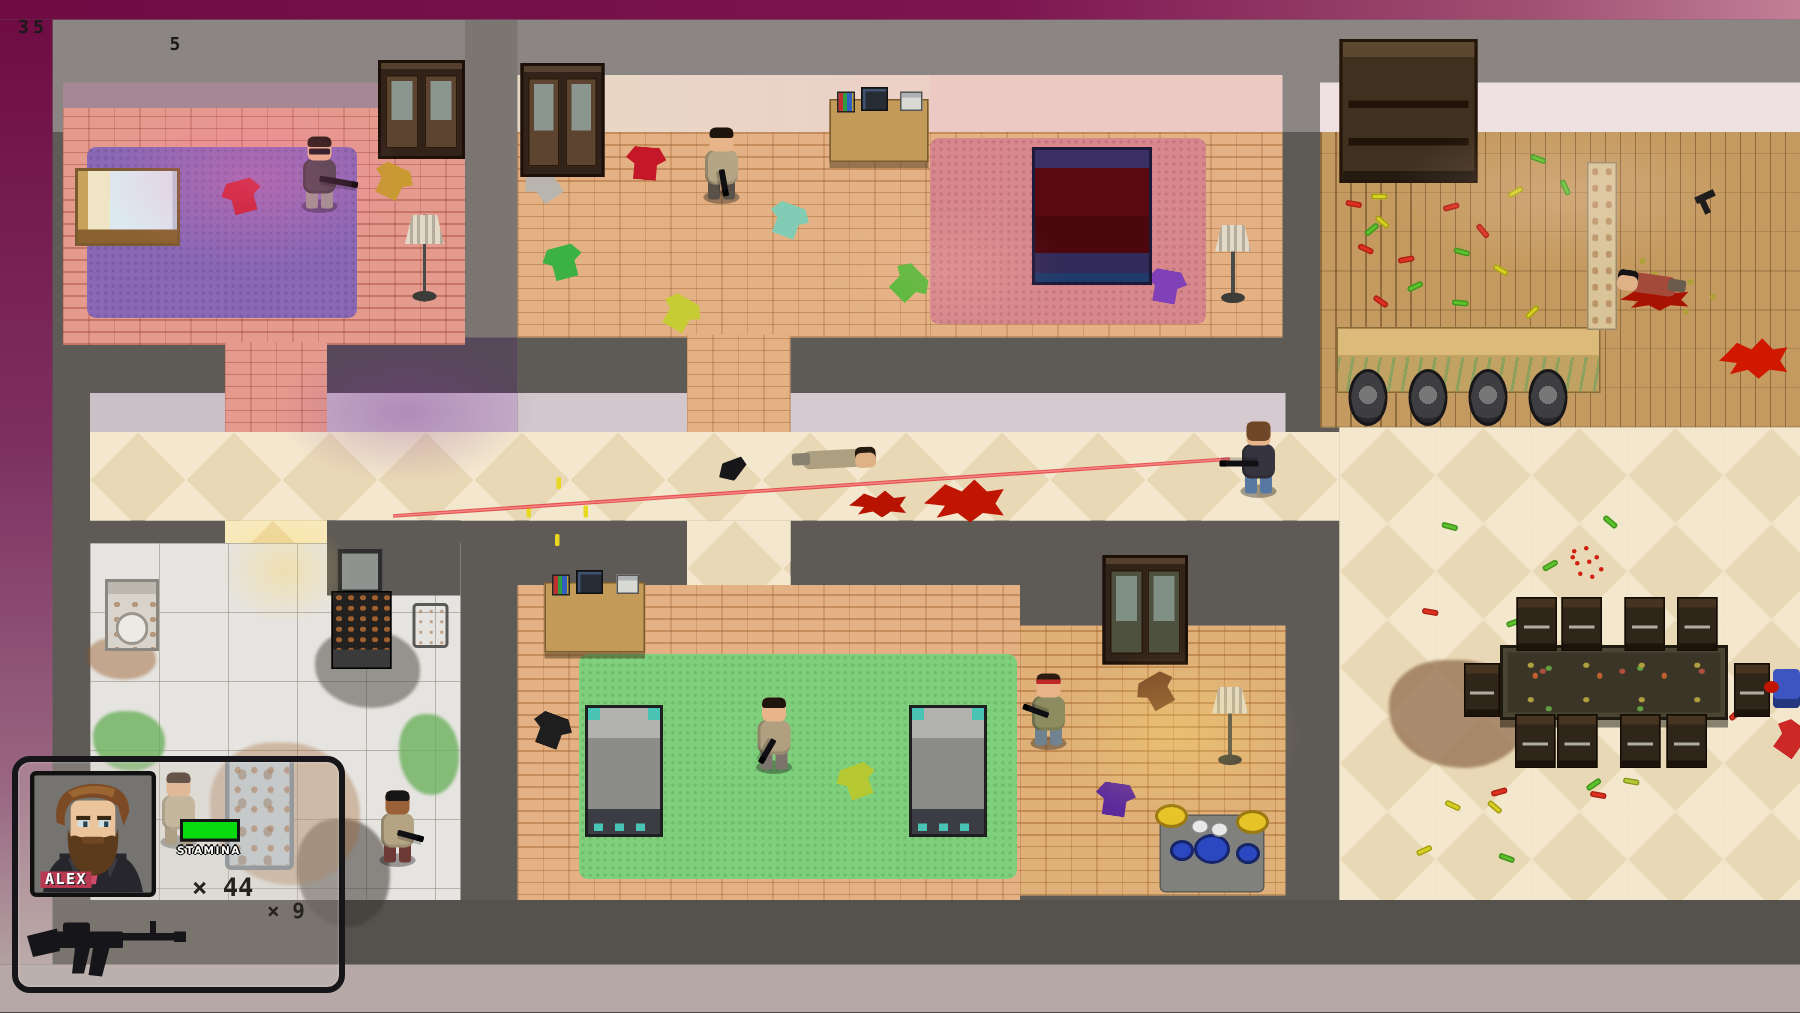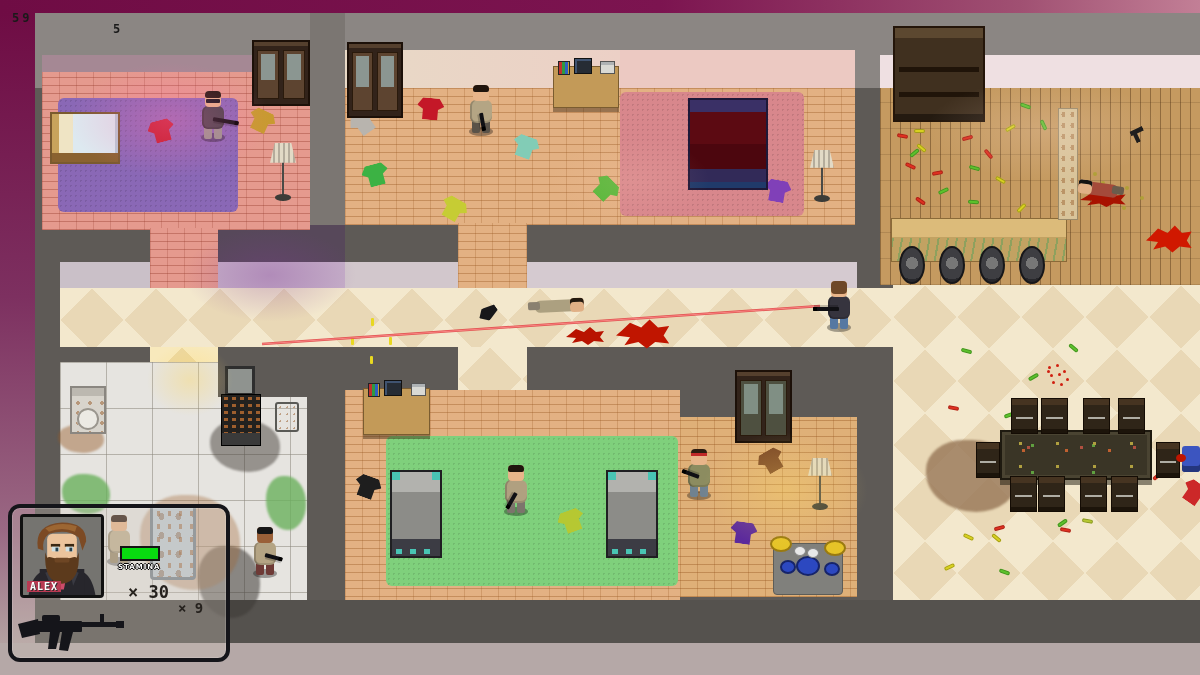--- a/index.html
+++ b/index.html
@@ -414,21 +414,21 @@
       <div class="glow" style="left: 150px; top: 210px; width: 240px; height: 130px; --c: rgba(130,60,150,.30);"></div>
       <div class="glow" style="left: 130px; top: 330px; width: 120px; height: 100px; --c: rgba(255,215,90,.35);"></div>
       <div class="glow" style="left: 670px; top: 410px; width: 230px; height: 160px; --c: rgba(255,220,100,.33);"></div>
       <div class="glow" style="left: 880px; top: 60px; width: 330px; height: 140px; --c: rgba(255,225,215,.20);"></div>
       <div class="glow" style="left: 520px; top: 120px; width: 220px; height: 120px; --c: rgba(255,200,180,.15);"></div>
     </div>
   <div id="void-top" style="left: 0px; top: 0px; width: 1200px; height: 13px; background: linear-gradient(90deg, rgb(111, 12, 68), rgb(124, 20, 80) 55%, rgb(160, 80, 114) 85%, rgb(194, 127, 150));"></div>
   <div id="void-left" style="left: 0px; top: 13px; width: 35px; height: 630px; background: linear-gradient(rgb(111, 12, 68), rgb(125, 48, 96) 45%, rgb(154, 104, 131) 82%, rgb(179, 161, 161));"></div>
   <div id="void-bottom" style="left: 0px; top: 643px; width: 1200px; height: 32px; background: rgb(181, 168, 167);"></div>
 
-  <div id="counter-a">59</div>
+  <div id="counter-a">35</div>
   <div id="counter-b">5</div>
 
   <div id="hud-panel">
     <div id="portrait">
       <svg width="78" height="78" viewBox="0 0 84 84">
         <rect x="0" y="0" width="84" height="84" fill="#757470"></rect>
         <path d="M58 84 L62 58 Q74 62 78 84 Z" fill="#27262c"></path>
         <path d="M26 84 L22 58 Q10 62 6 84 Z" fill="#27262c"></path>
         <rect x="18" y="56" width="48" height="28" fill="#27262c"></rect>
         <polygon points="36,58 48,58 44,78 38,78" fill="#cc4c6a"></polygon>
@@ -447,21 +447,21 @@
         <rect x="34" y="44" width="16" height="5" rx="2" fill="#6e4624"></rect>
       </svg>
       <span id="player-name">ALEX</span>
     </div>
     <div id="stam-wrap">
       <div id="stam-bar">
           <div id="stam-fill" style="width: 100%; --stamc: #08dc10;"></div>
         </div>
       <div id="stam-label">STAMINA</div>
     </div>
-    <div id="ammo-mag">× 30</div>
+    <div id="ammo-mag">× 44</div>
     <div id="ammo-res">× 9</div>
     <svg id="rifle-icon" width="112" height="54" viewBox="0 0 112 54">
       <g fill="#15151a">
         <polygon points="2,20 22,15 24,30 6,34"></polygon>
         <rect x="20" y="17" width="46" height="11" rx="1"></rect>
         <rect x="26" y="11" width="18" height="7" rx="2"></rect>
         <polygon points="34,28 44,28 40,45 32,45"></polygon>
         <polygon points="46,28 57,28 52,47 43,46"></polygon>
         <rect x="66" y="18" width="36" height="5"></rect>
         <rect x="84" y="10" width="4" height="9"></rect>

